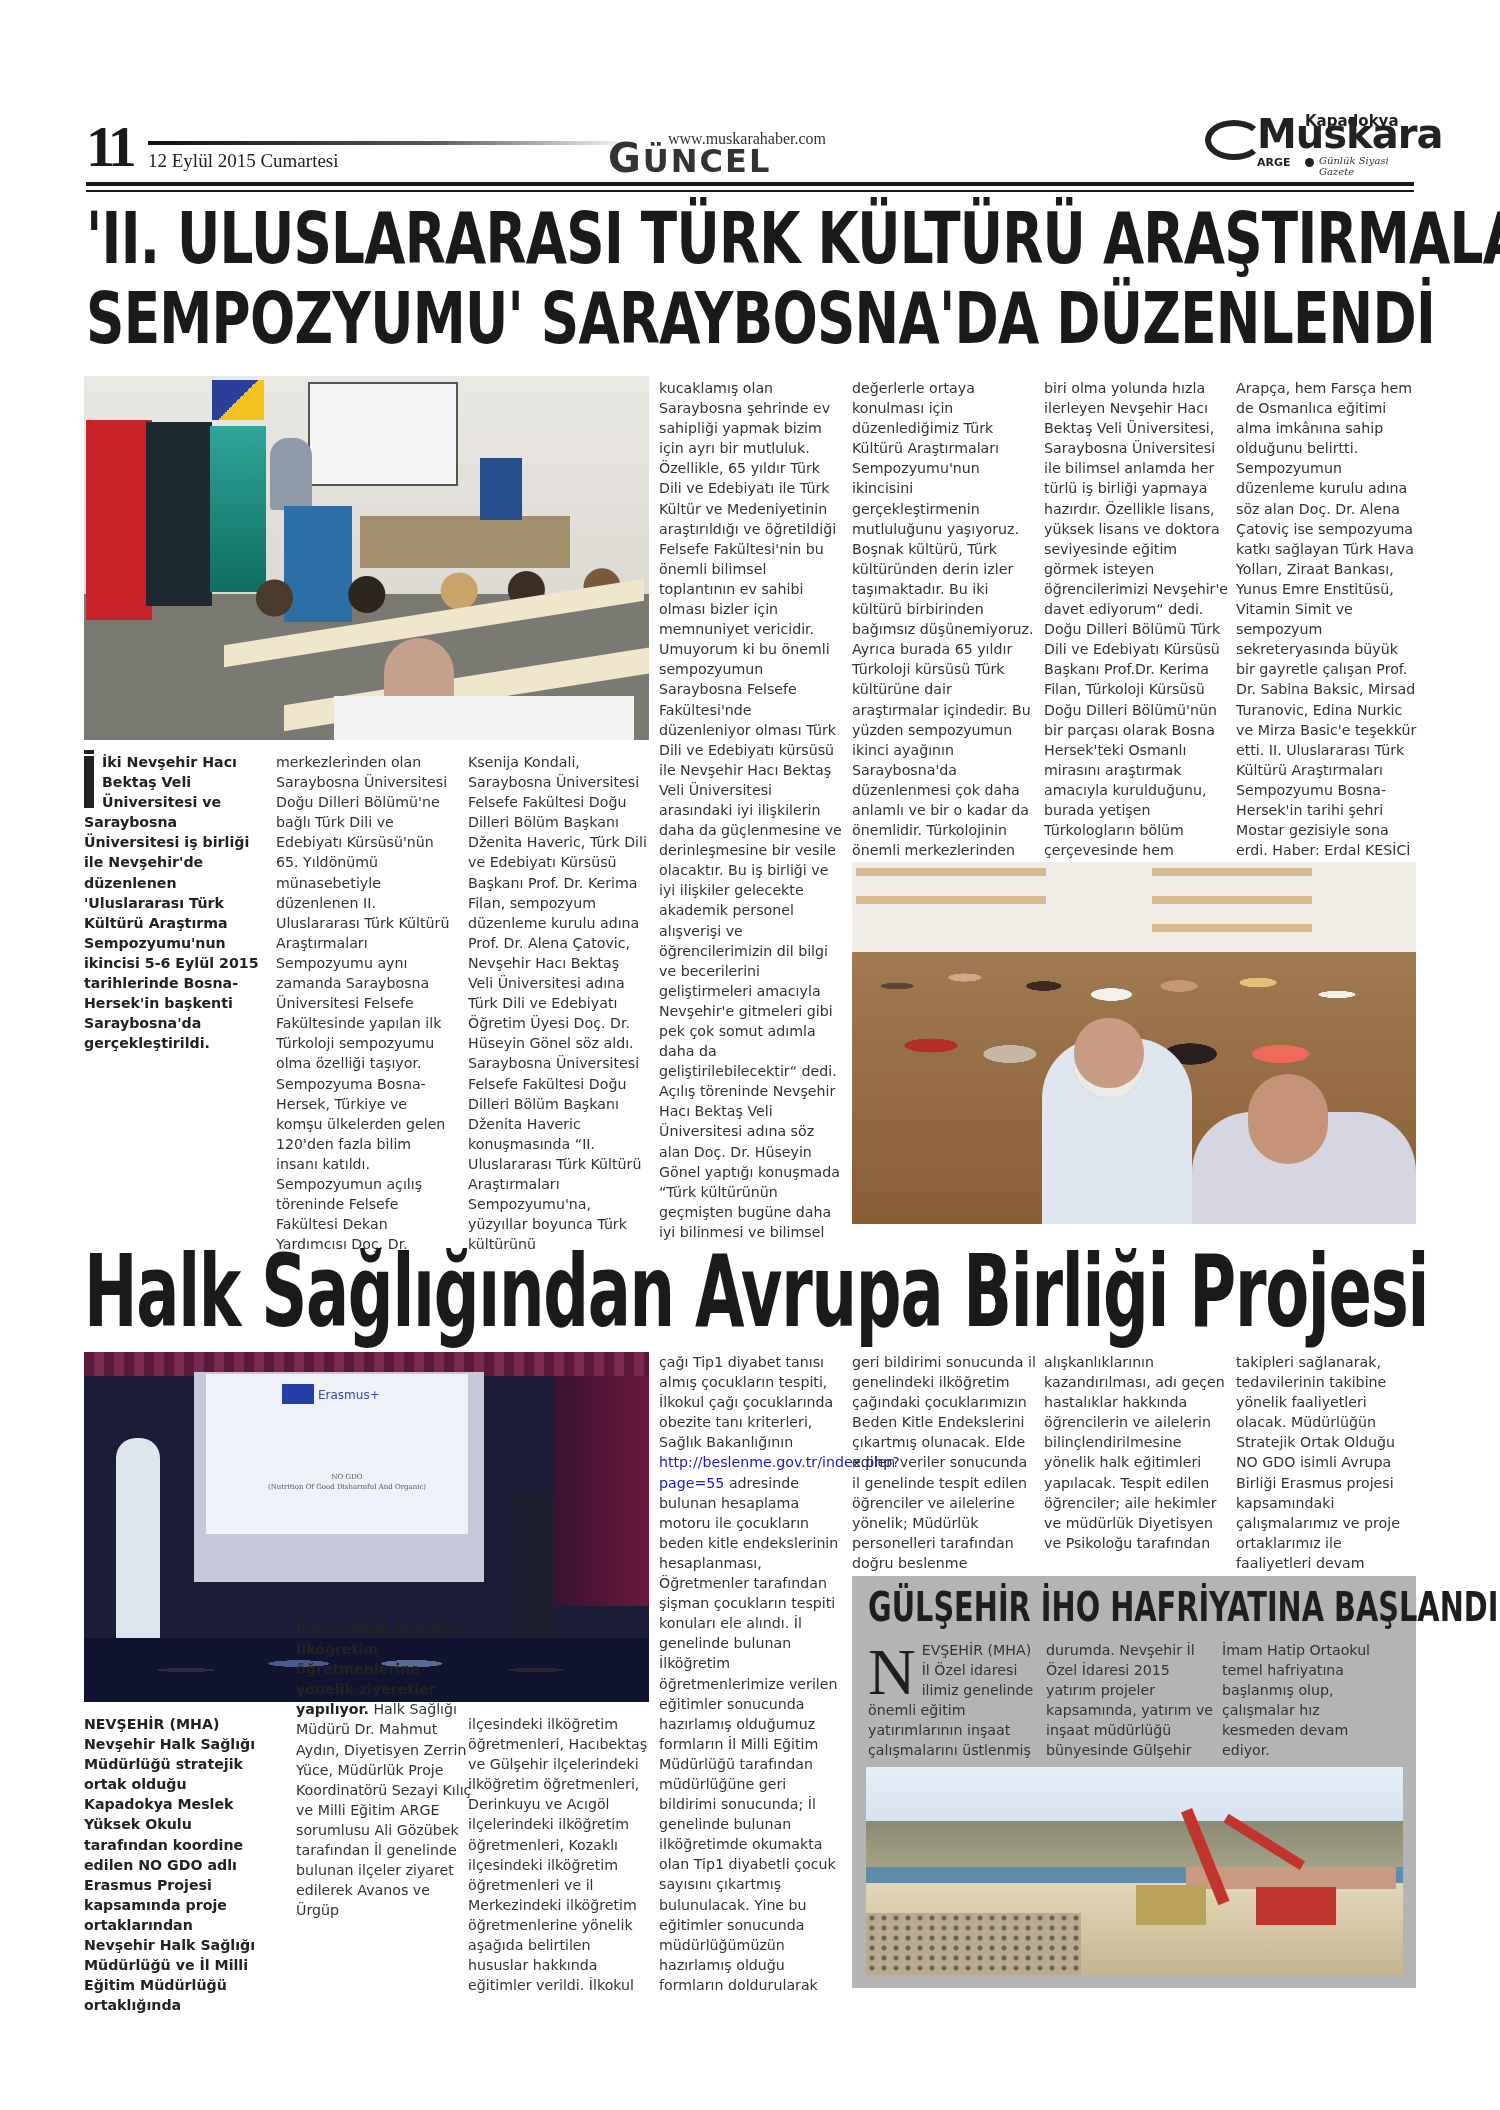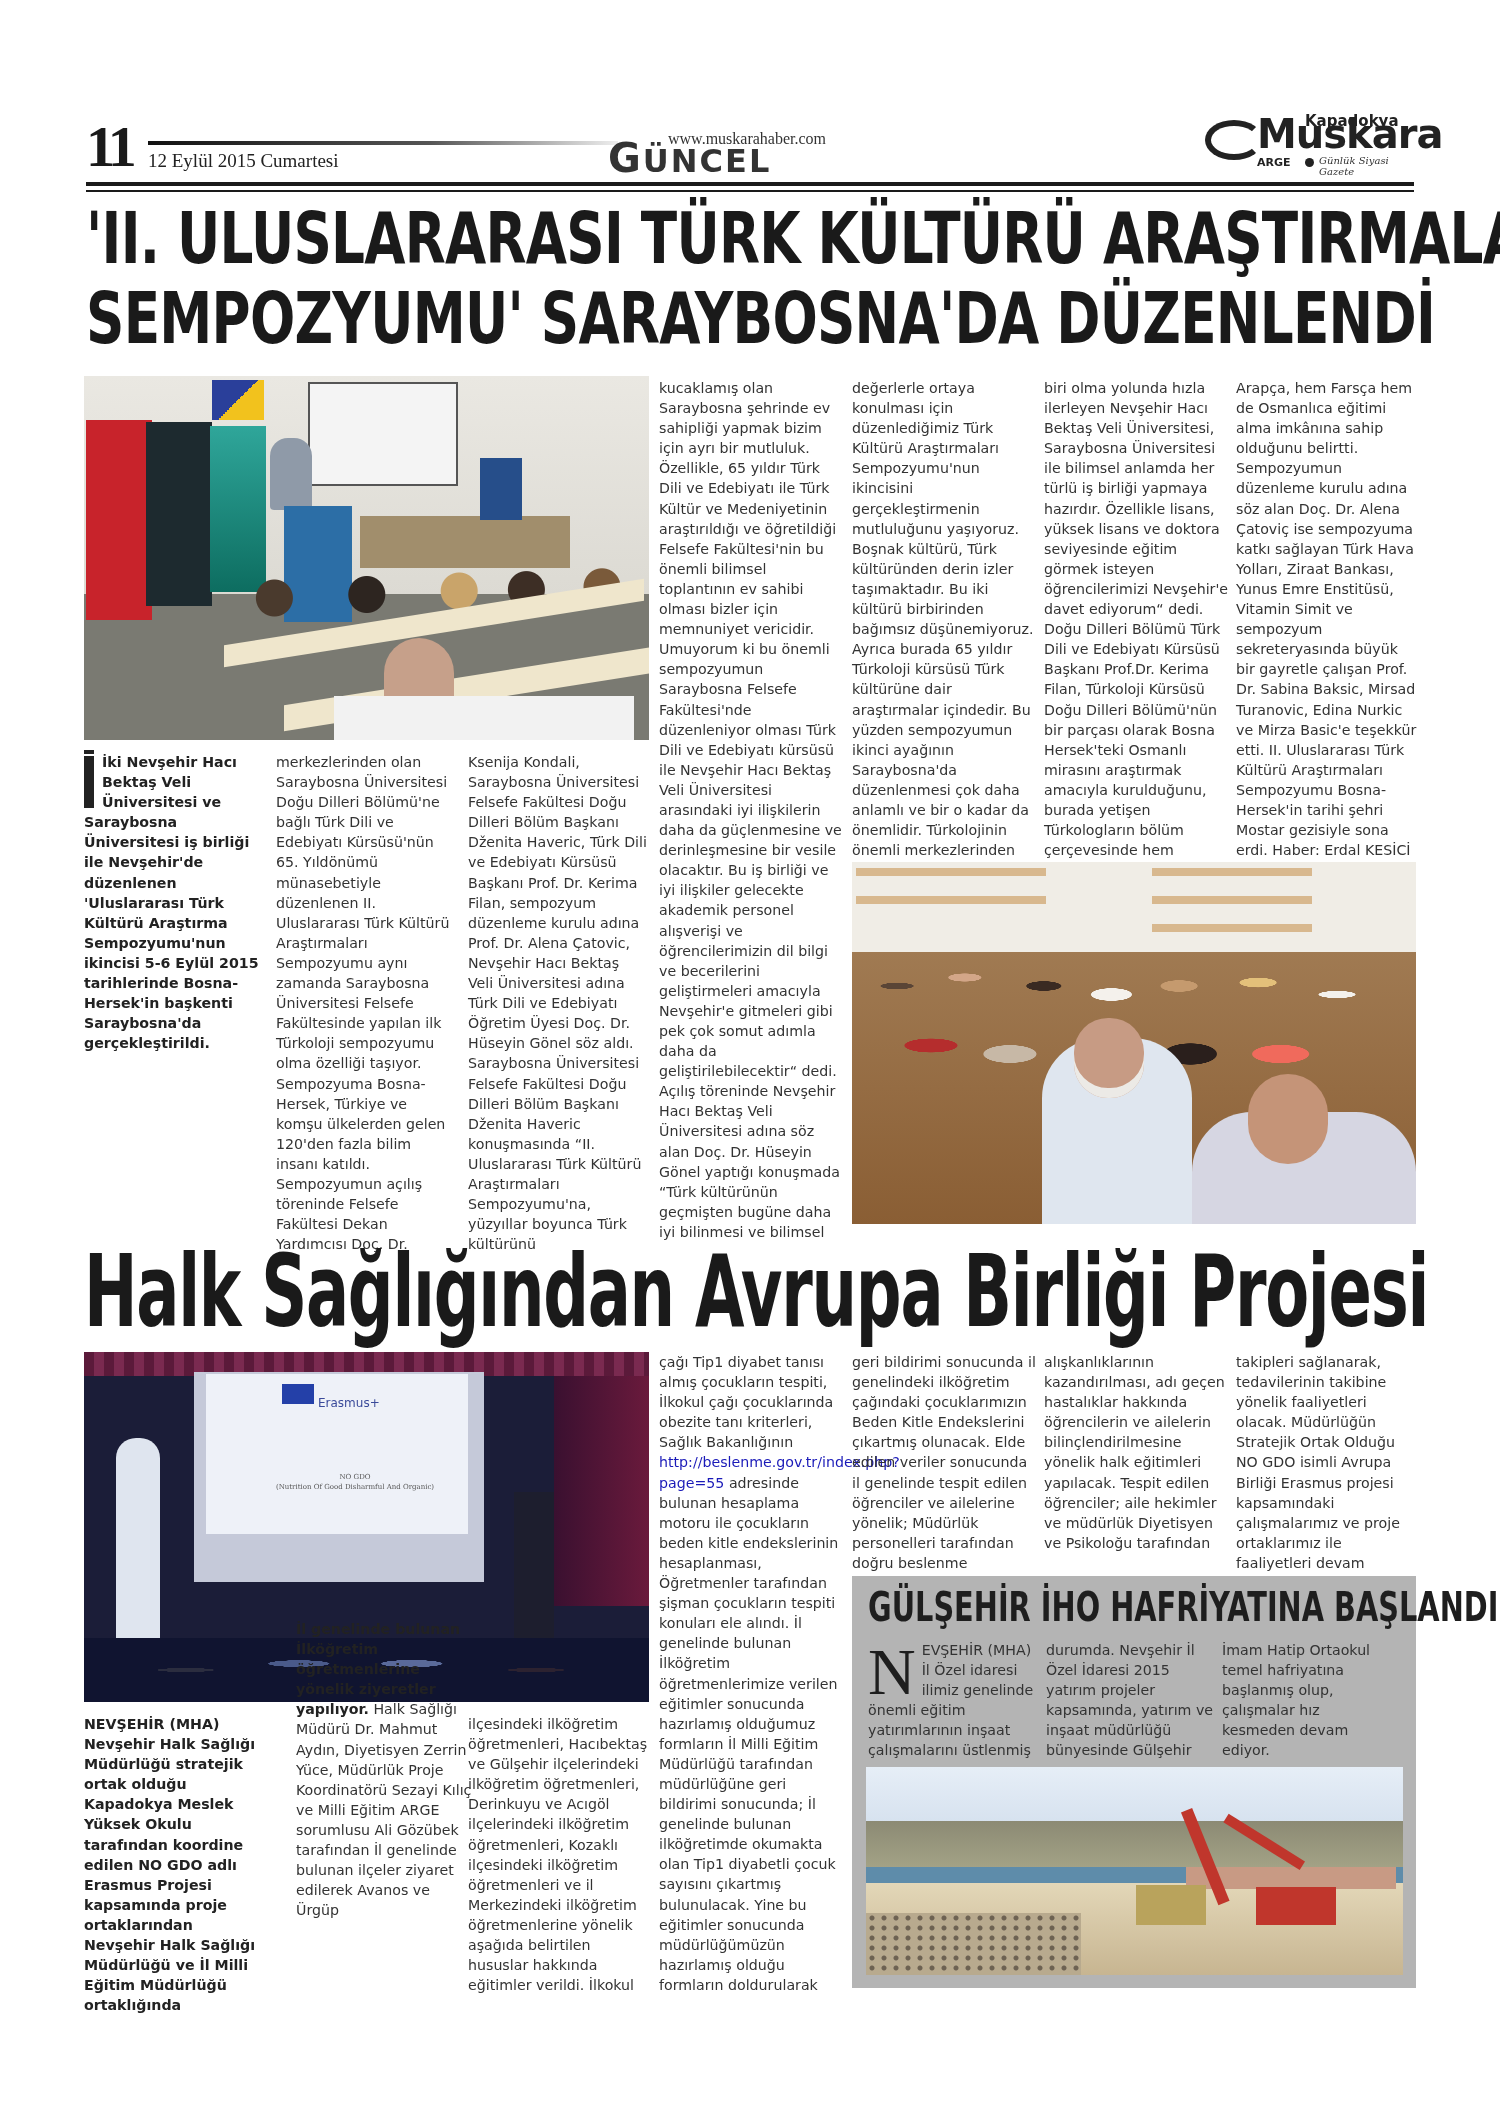--- a/index.html
+++ b/index.html
@@ -81,22 +81,22 @@
   .p2 .man1h { left: 222px; top: 156px; width: 70px; height: 80px; background: #c79b84; border-radius: 34px; box-shadow: 0 -10px 0 #eceae6 inset; }
   .p2 .man2 { left: 340px; top: 250px; width: 224px; height: 112px; background: #d6d6e2; border-radius: 60px 60px 0 0; }
   .p2 .man2h { left: 396px; top: 212px; width: 80px; height: 90px; background: #c59478; border-radius: 40px; }
 
   
   .p3 { left: 84px; top: 1352px; width: 565px; height: 350px; background: #1b1d38; }
   .p3 .curtain { left: 0; top: 0; width: 100%; height: 24px; background: repeating-linear-gradient(90deg, #5b1a3a 0 10px, #7a2a50 10px 20px); }
   .p3 .screen { left: 110px; top: 20px; width: 290px; height: 210px; background: #c5c9d9; }
   .p3 .slide { left: 122px; top: 22px; width: 262px; height: 160px; background: #eef1f8; }
   .p3 .eu { left: 198px; top: 32px; width: 32px; height: 20px; background: #2440a8; }
-  .p3 .erasmus { left: 234px; top: 36px; font-size: 12px; color: #3a4a9a; font-family: "DejaVu Sans", sans-serif; margin-top: 8px; }
-  .p3 .nogdo { left: 140px; top: 120px; width: 262px; text-align: center; font-family: "DejaVu Serif", serif; font-size: 7px; color: #555; line-height: 10px; }
+  .p3 .erasmus { left: 234px; top: 36px; font-size: 12px; color: #3a4a9a; font-family: "DejaVu Sans", sans-serif; }
+  .p3 .nogdo { left: 132px; top: 120px; width: 262px; text-align: center; font-family: "DejaVu Serif", serif; font-size: 7px; color: #555; line-height: 10px; }
   .p3 .presenter { left: 32px; top: 86px; width: 44px; height: 220px; background: #dfe5ef; border-radius: 20px 20px 4px 4px; }
   .p3 .presenter-legs { left: 40px; top: 200px; width: 32px; height: 100px; background: #2e3550; }
   .p3 .lectern { left: 430px; top: 140px; width: 40px; height: 150px; background: #1d1e2e; }
   .p3 .audience { left: 0; top: 286px; width: 100%; height: 64px; background:
      radial-gradient(ellipse at 18% 50%, #2b2d3f 28px, transparent 29px),
      radial-gradient(ellipse at 38% 40%, #4a5a8a 30px, transparent 31px),
      radial-gradient(ellipse at 58% 40%, #5a6a9a 30px, transparent 31px),
      radial-gradient(ellipse at 80% 50%, #2c2230 28px, transparent 29px), #101430; }
   .p3 .curtain-r { left: 470px; top: 24px; width: 95px; height: 230px; background: linear-gradient(90deg, #3a1030, #6a1a3c); }
 

